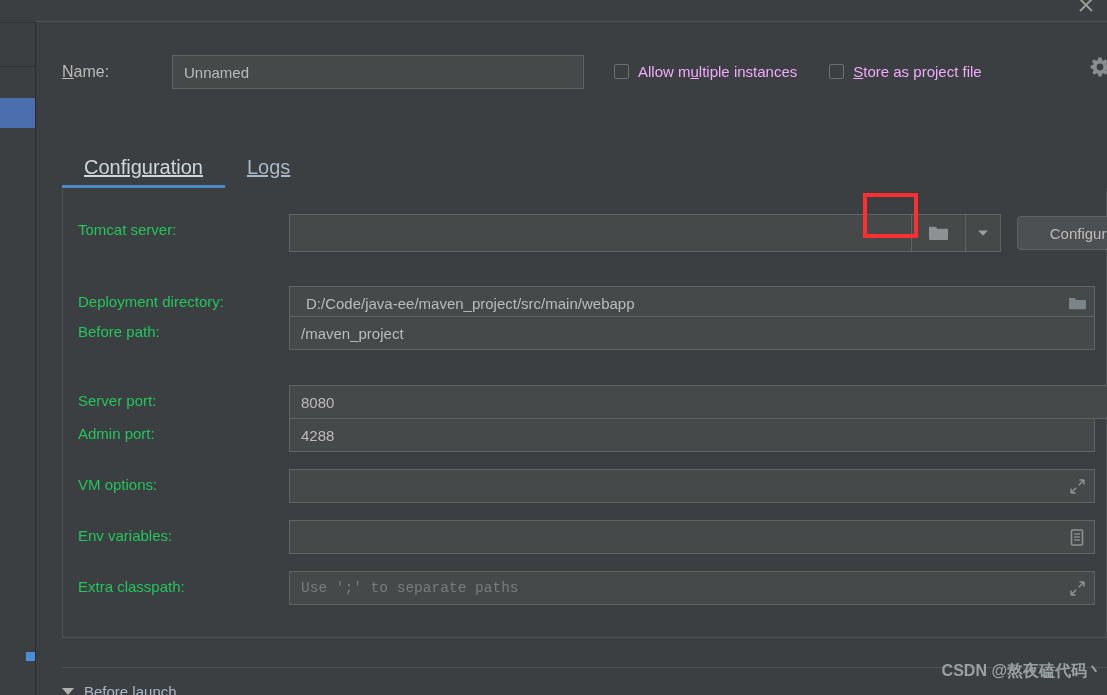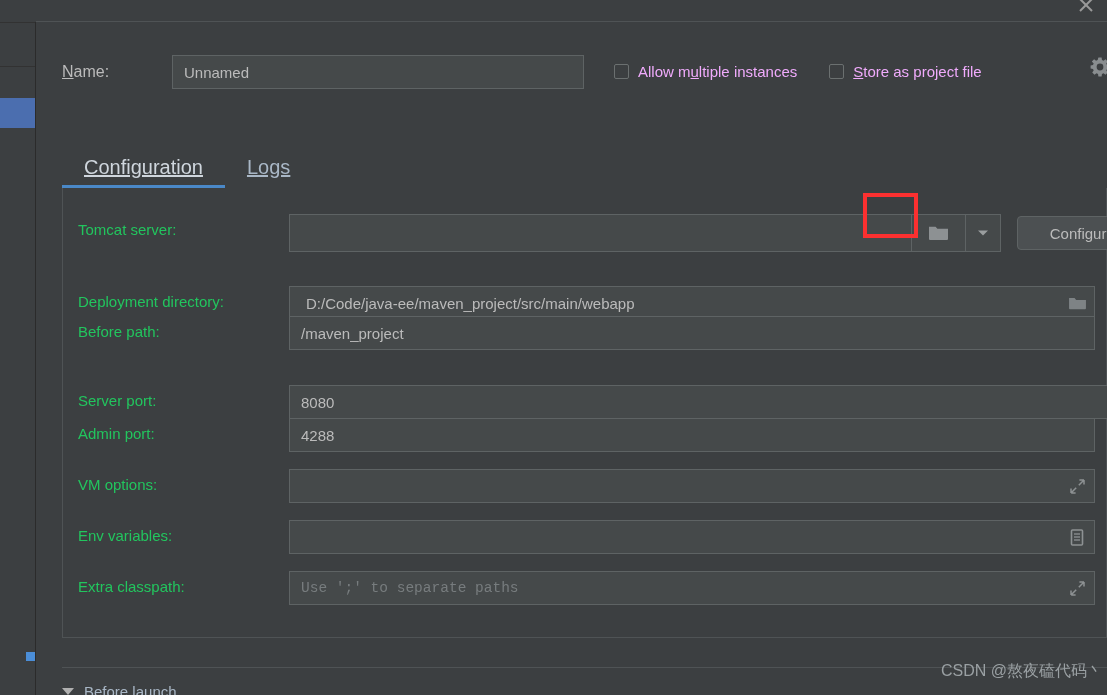--- a/index.html
+++ b/index.html
@@ -240,20 +240,21 @@
     border-right: 6px solid transparent;
     border-top: 7px solid #b0b0b0;
     margin-right: 10px;
   }
 
   .watermark {
     position: absolute; right: 4px; top: 661px;
     font-size: 16px;
     color: #9aa0a3;
     white-space: nowrap;
+    font-weight: bold;
   }
 </style>
 </head>
 <body>
 
 <div id="root">
 
   <div class="left-rail">
     <div class="rail-divider-h" style="top:22px;"></div>
     <div class="rail-divider-h" style="top:66px;"></div>

